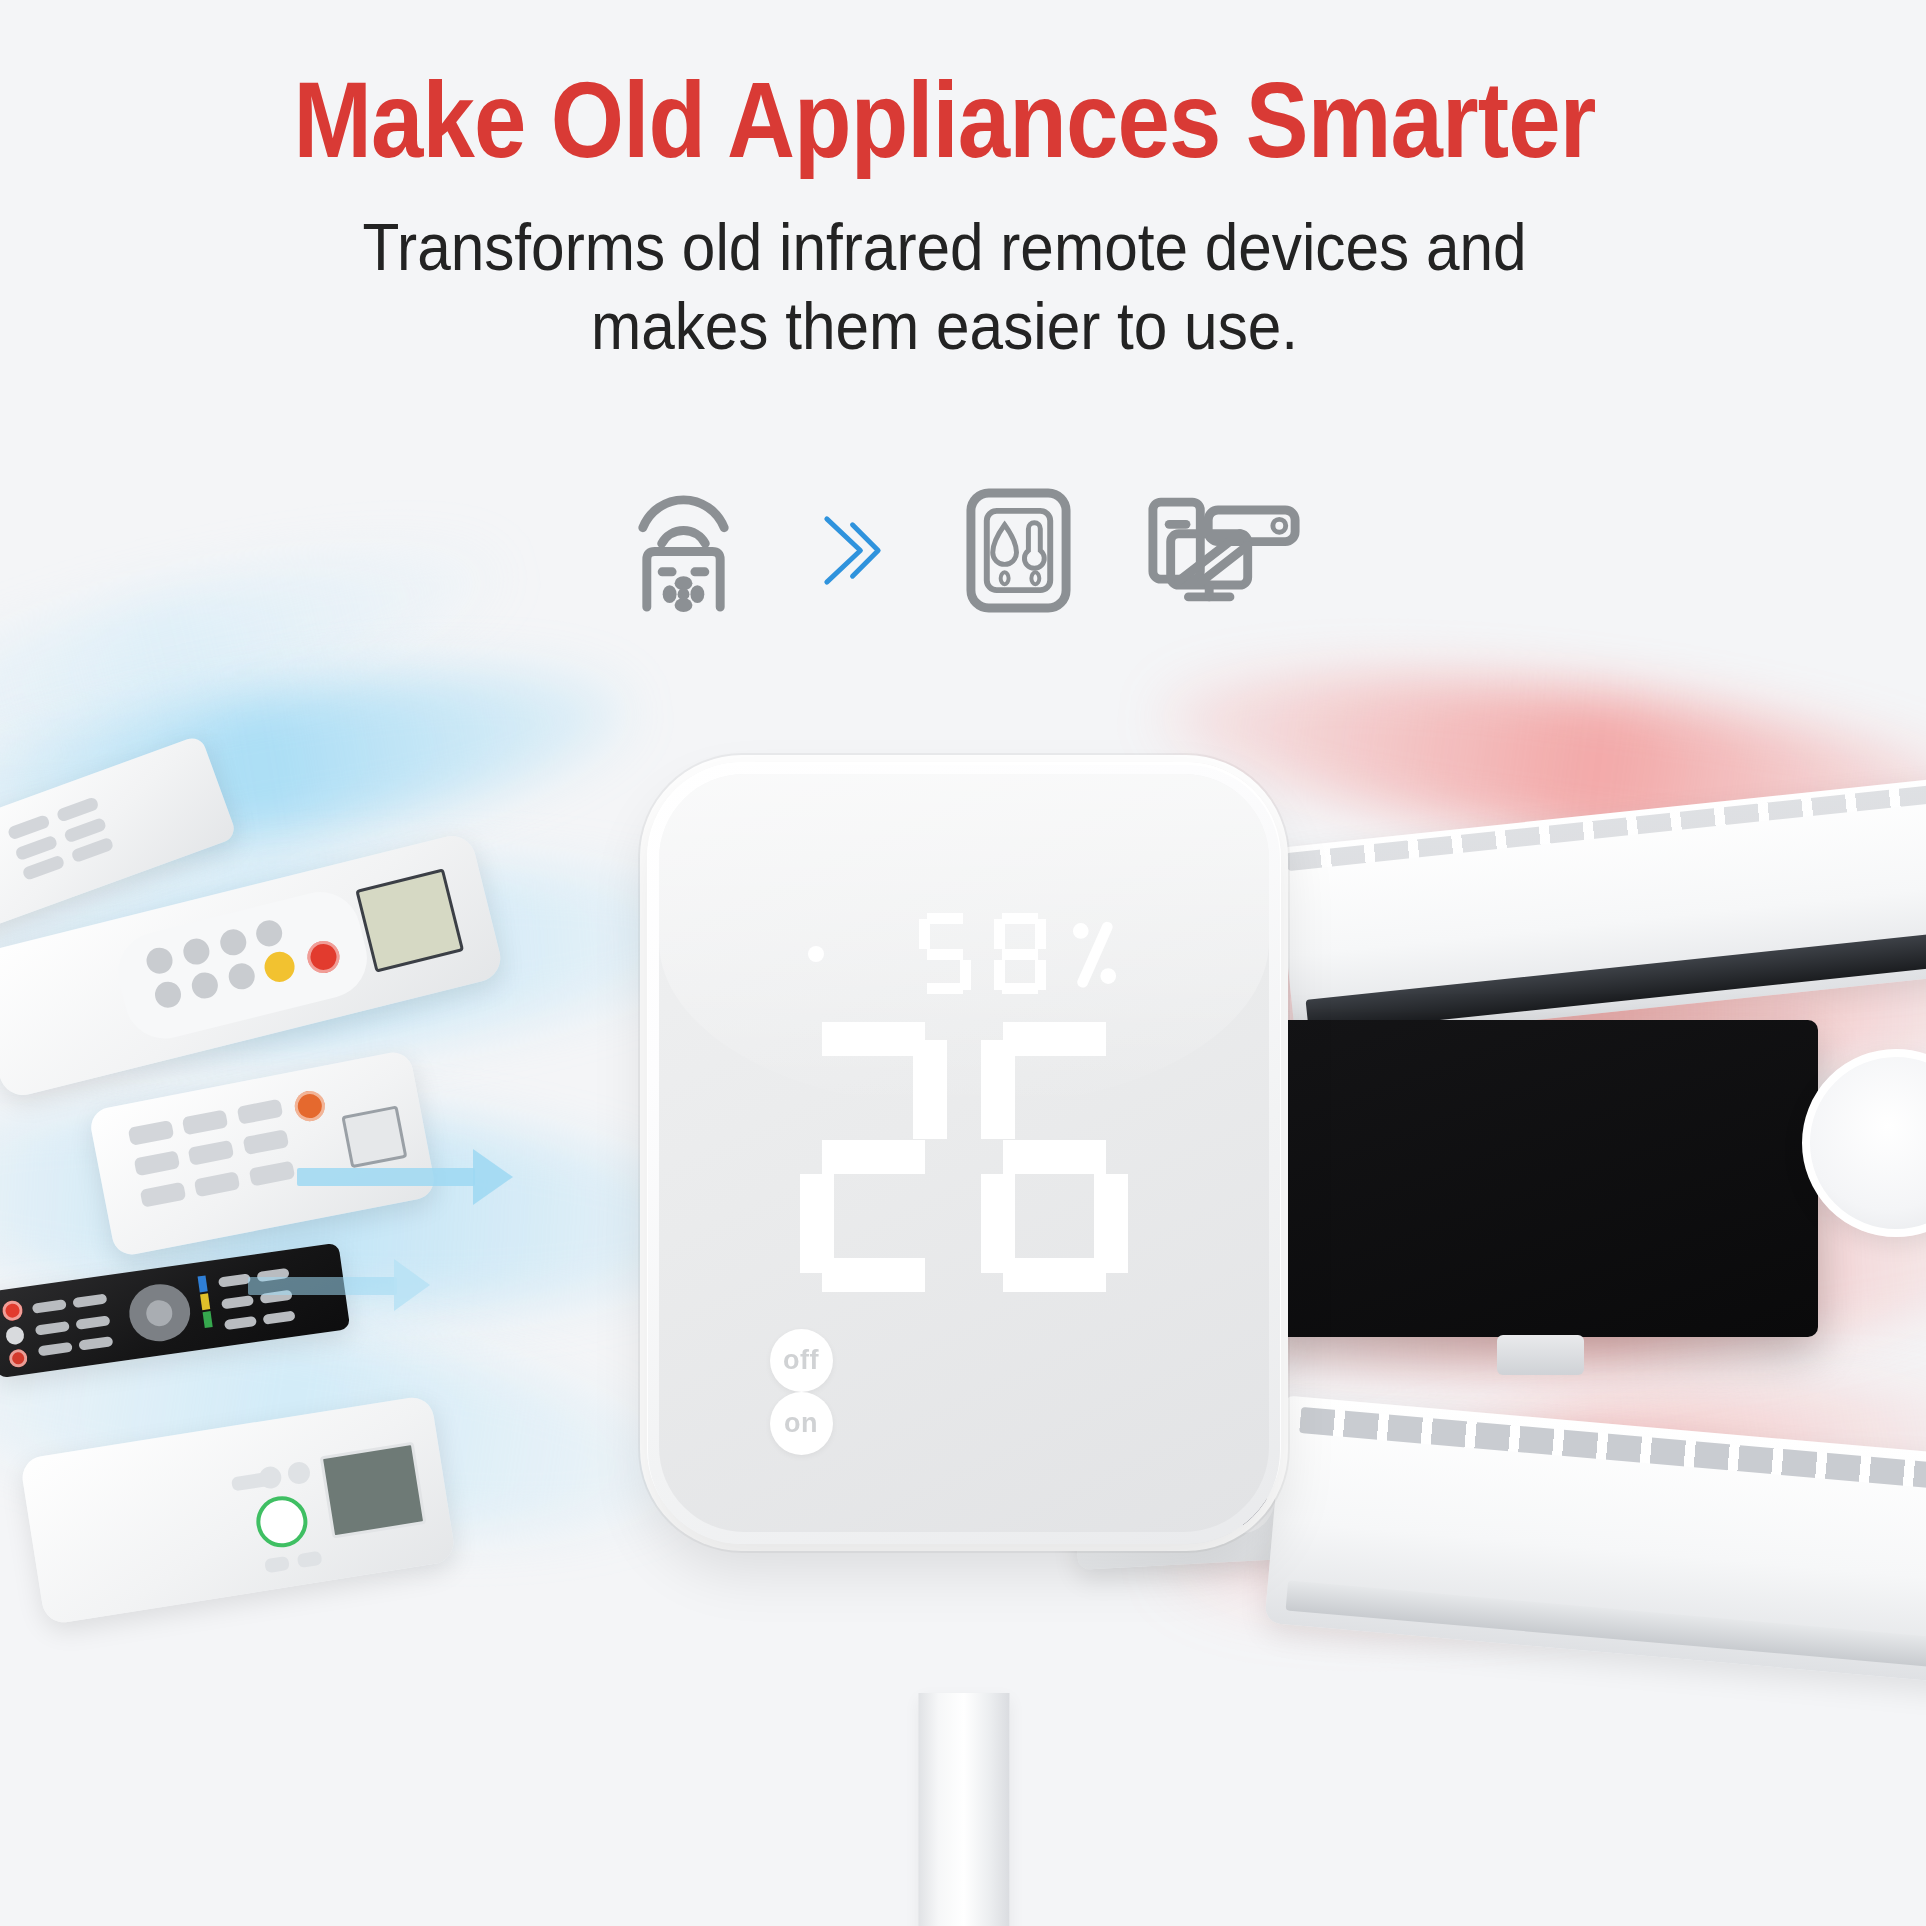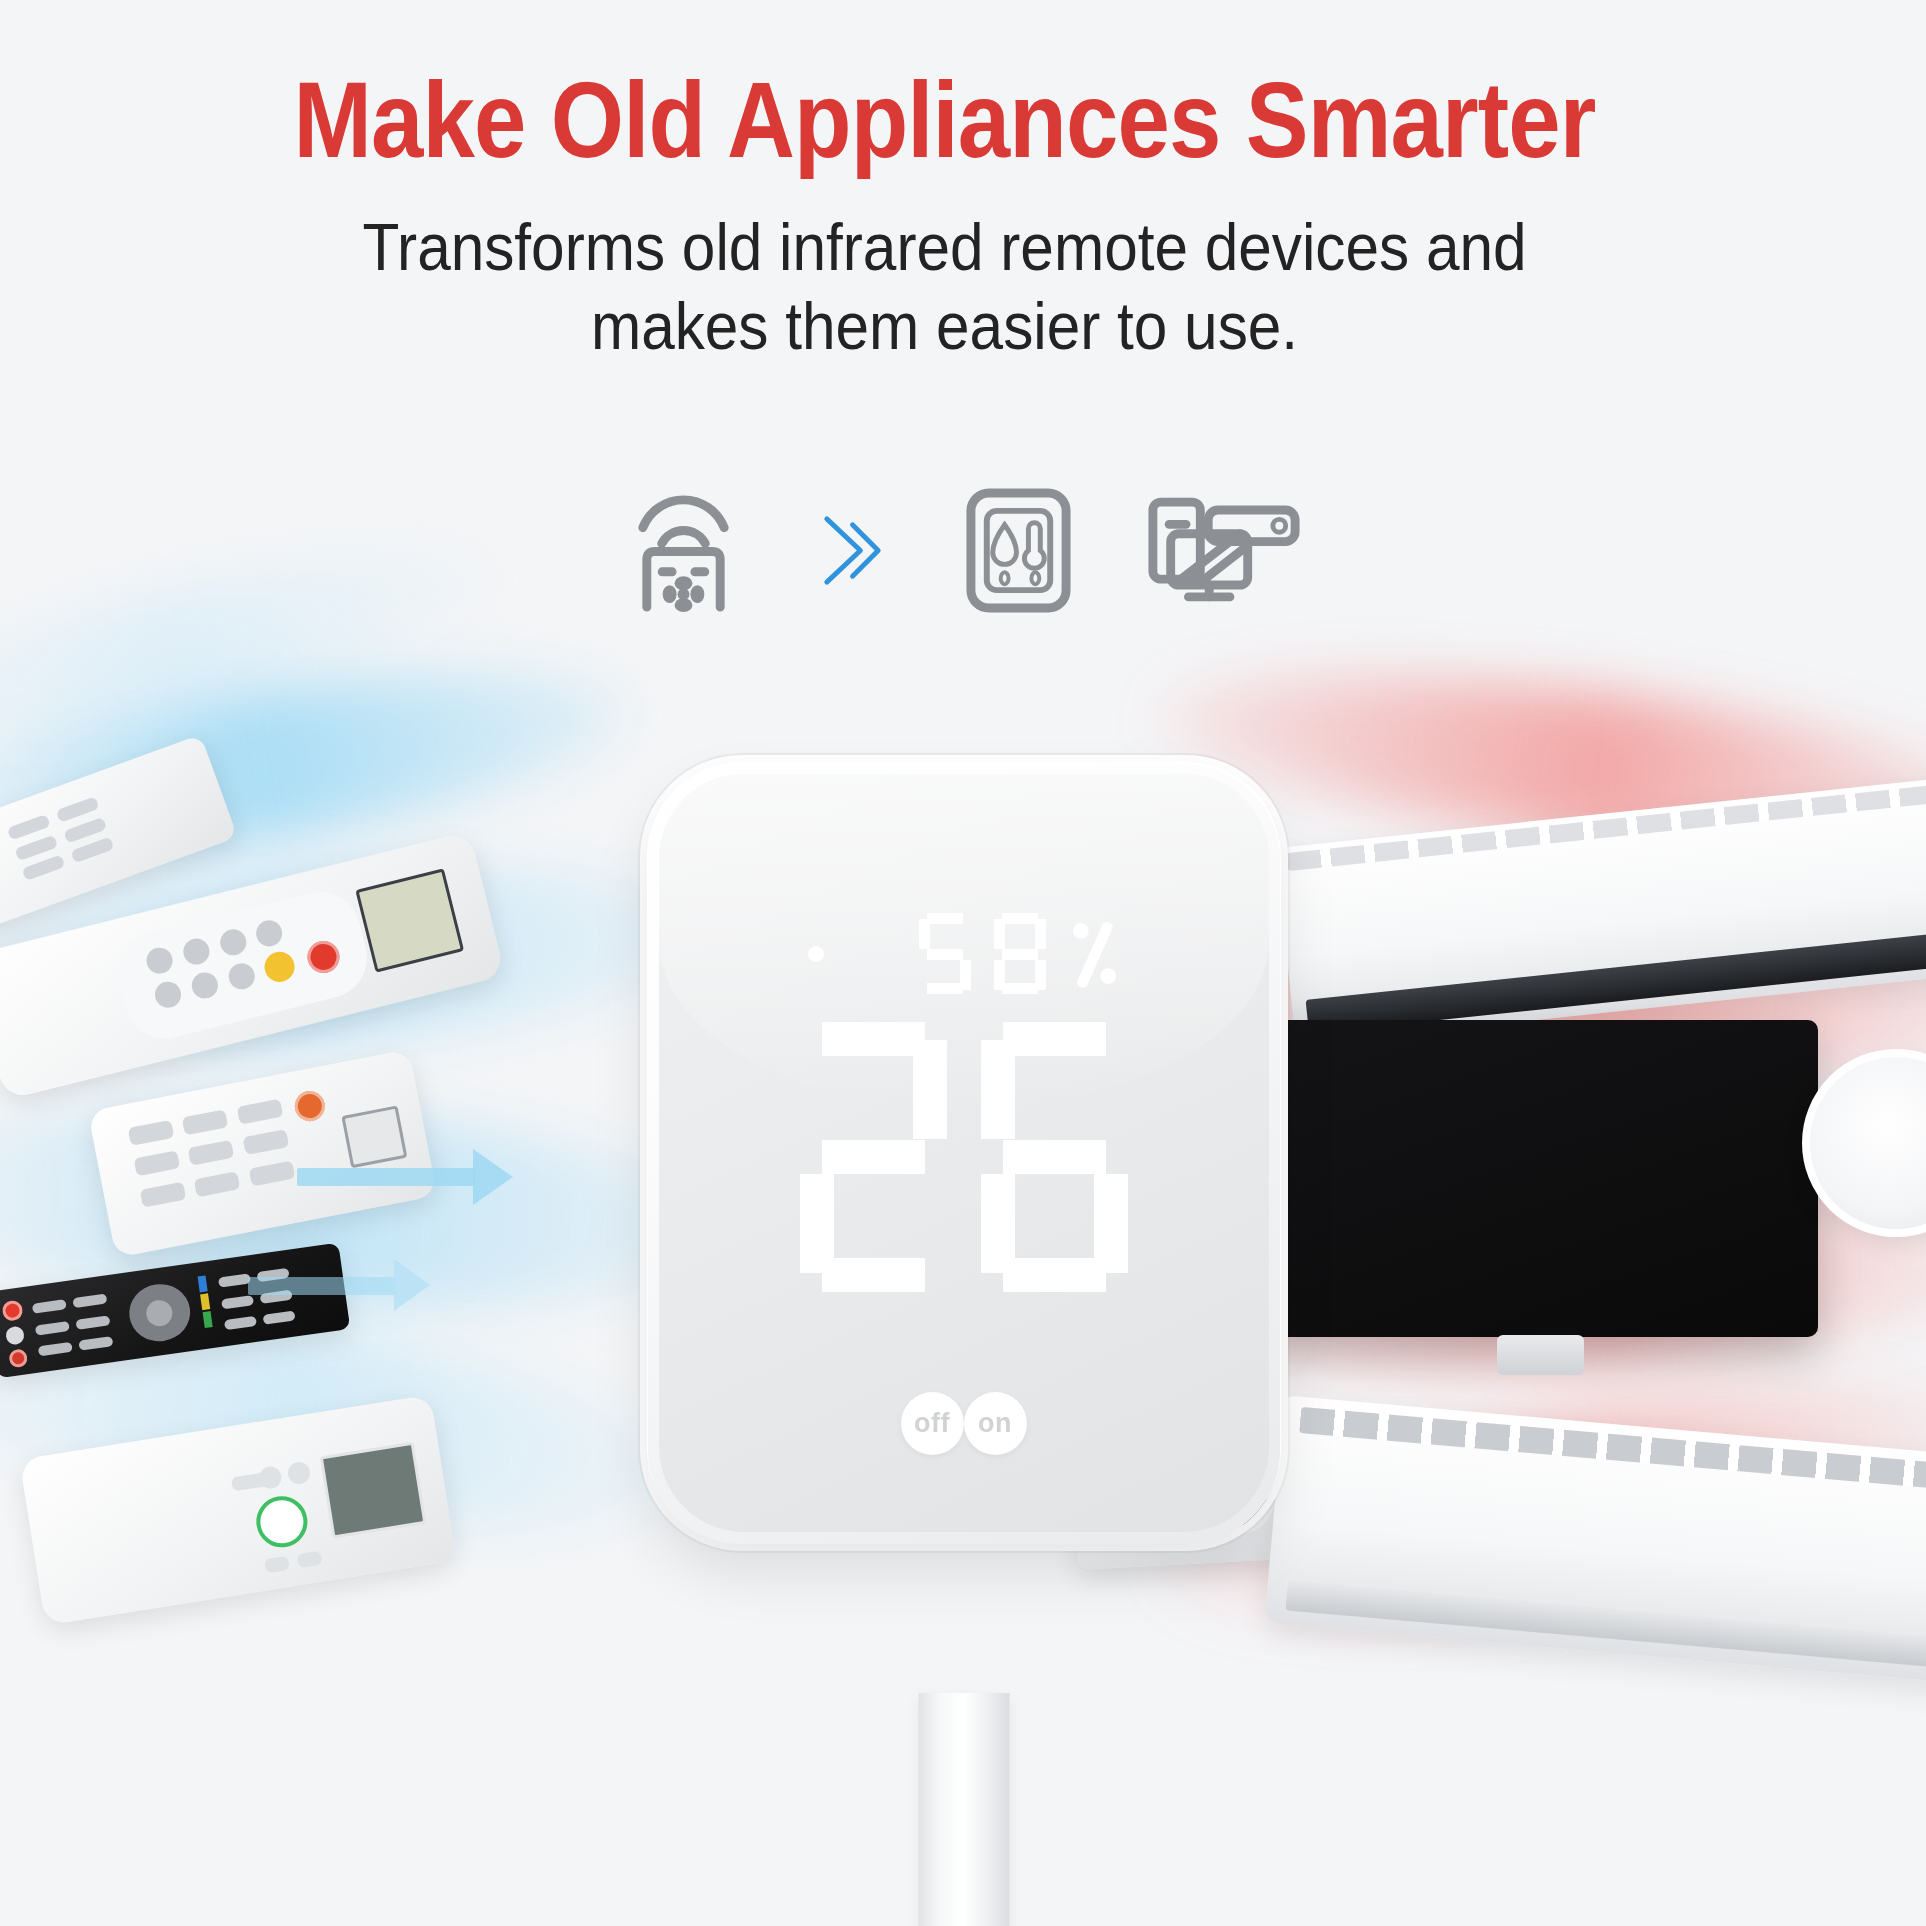--- a/index.html
+++ b/index.html
@@ -124,21 +124,21 @@
 
   
   .temp-row { position:absolute; top:248px; left:0; right:0; display:flex; align-items:center; justify-content:center; gap:34px; }
 
   
   .seg { position:relative; }
   .seg i { position:absolute; background:#ffffff; display:block; }
   .seg i.off { opacity:0; }
 
   
-  .hub-buttons { position:absolute; bottom:77px; left:0; right:0; display:flex; justify-content:center; padding:0 111px; }
+  .hub-buttons { position:absolute; bottom:77px; left:0; right:0; display:flex; justify-content:flex-end; padding:0 111px;flex-direction:column; }
   .circ-btn {
     width:63px; height:63px; border-radius:50%; background:#ffffff;
     display:flex; align-items:center; justify-content:center;
     color:#d0d2d4; font-size:27px; font-weight:bold; letter-spacing:0.5px;
     box-shadow:0 2px 6px rgba(0,0,0,.05);
   }
 </style>
 </head>
 <body>
 

